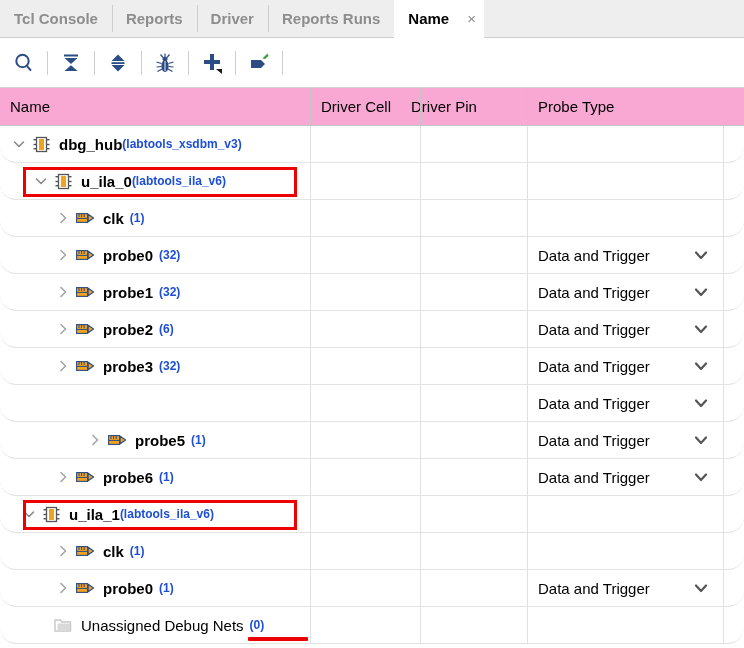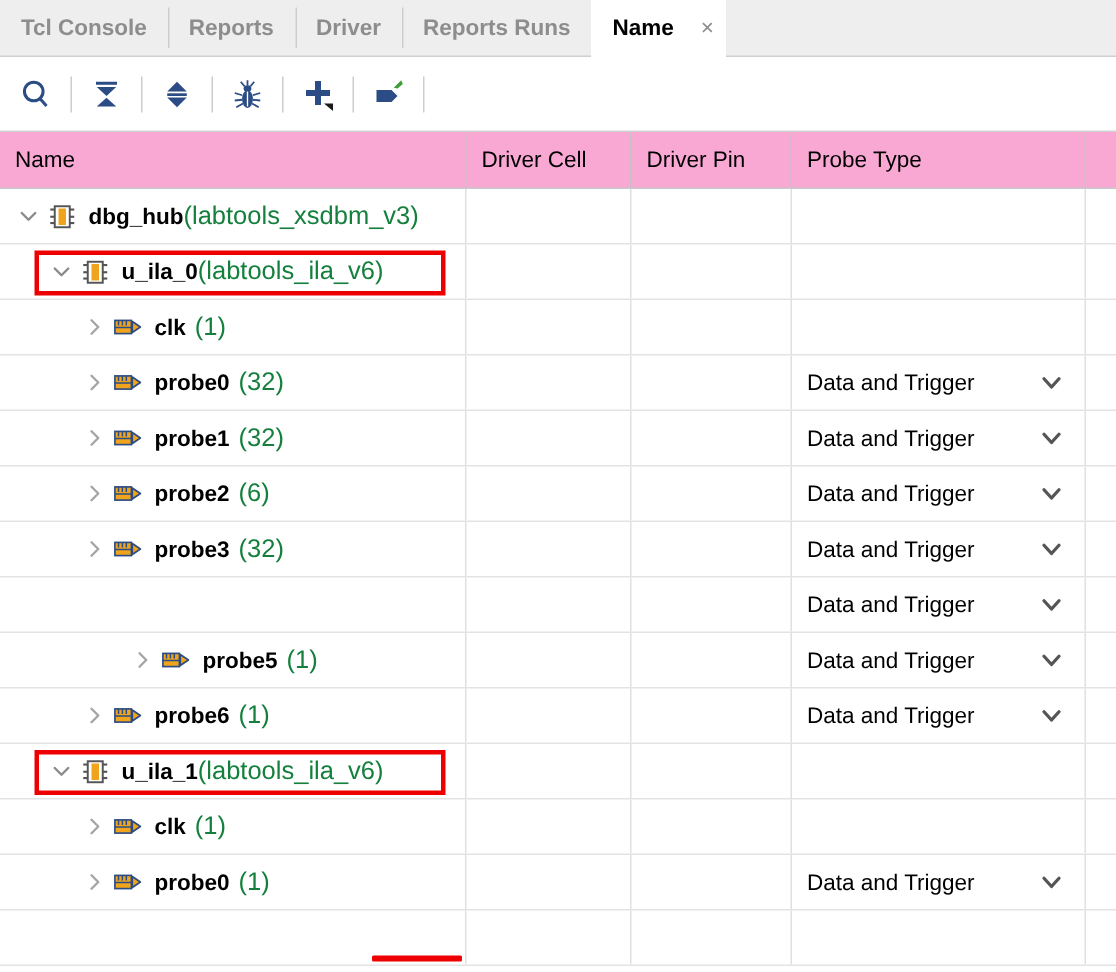--- a/index.html
+++ b/index.html
@@ -126,20 +126,21 @@
     background: #ffffff;
     height: 518px;
     overflow: hidden;
   }
   .row {
     position: relative;
     height: 37px;
     border-bottom: 1px solid #e3e3e3;
     box-sizing: border-box;
     cursor: pointer;
+    border-radius: 16px;
   }
   .cell-name {
     position: absolute;
     left: 0;
     top: 0;
     height: 36px;
     display: flex;
     align-items: center;
     white-space: nowrap;
   }
@@ -159,23 +160,23 @@
     color: #8a8a8a;
     cursor: pointer;
     flex: 0 0 auto;
   }
   .nm {
     font-size: 15px;
     color: #000000;
     font-weight: bold;
   }
   .nm-sub {
-    font-size: 17px;
-    color: #15803d;
-    font-weight: normal;
+    font-size: 12px;
+    color: #1d4ed8;
+    font-weight: bold;
   }
   .icon-box {
     width: 22px;
     height: 36px;
     display: flex;
     align-items: center;
     justify-content: center;
     margin-right: 7px;
     flex: 0 0 auto;
   }
@@ -296,21 +297,21 @@
       <path d="M15.5 7.5 L20.5 2.5 L21.5 5 L18 8 Z" fill="#3a9e3a"></path>
     </svg>
   </div>
   <div class="tb-sep"></div>
 </div>
 
 <div class="thead" id="thead">
     <div class="th" style="left: 0px; width: 310px;">Name</div>
     <div class="th" style="left: 311px; width: 109px;">Driver Cell</div>
     <div class="th-div" style="left: 310px;"></div>
-    <div class="th" style="left: 421px; width: 106px;">Driver Pin</div>
+    <div class="th" style="left: 401px; width: 106px;">Driver Pin</div>
     <div class="th-div" style="left: 420px;"></div>
     <div class="th" style="left: 528px; width: 195px;">Probe Type</div>
     <div class="th-div" style="left: 527px;"></div>
     <div class="th-div" style="left: 723px;"></div>
   </div>
 
 <div class="tbody" id="tbody">
     <div class="row">
       <div class="cell-name" style="padding-left: 8px;">
         <div class="twisty">
@@ -582,21 +583,21 @@
       <div class="col-div" style="left: 527px;"></div>
       <div class="col-div" style="left: 723px;"></div>
       <div class="cell-probe" style="left: 528px; width: 165px;">Data and Trigger</div>
       <div class="combo-arrow" style="left: 688px;">
         <svg width="16" height="16" viewBox="0 0 16 16">
           <polyline points="3,5.5 8,11 13,5.5" fill="none" stroke="#555555" stroke-width="2.2" stroke-linecap="round" stroke-linejoin="round"></polyline>
         </svg>
       </div>
     </div>
     <div class="row">
-      <div class="cell-name" style="padding-left: 30px; justify-content: flex-end;">
+      <div class="cell-name" style="padding-left: 18px; justify-content: flex-end;">
         <div class="twisty">
           <svg width="14" height="14" viewBox="0 0 14 14">
             <polyline points="2.5,5 7,9.5 11.5,5" fill="none" stroke="#8a8a8a" stroke-width="1.6" stroke-linecap="round" stroke-linejoin="round"></polyline>
           </svg>
         </div>
         <div class="icon-box">
           <svg width="17" height="17" viewBox="0 0 17 17">
             <rect x="3.5" y="1.5" width="10" height="14" fill="none" stroke="#555" stroke-width="1.3"></rect>
             <rect x="6" y="3" width="5" height="11" fill="#f0a41e"></rect>
             <rect x="0.5" y="3" width="3" height="1.4" fill="#555"></rect>
@@ -665,20 +666,31 @@
       <div class="col-div" style="left: 527px;"></div>
       <div class="col-div" style="left: 723px;"></div>
       <div class="cell-probe" style="left: 528px; width: 165px;">Data and Trigger</div>
       <div class="combo-arrow" style="left: 688px;">
         <svg width="16" height="16" viewBox="0 0 16 16">
           <polyline points="3,5.5 8,11 13,5.5" fill="none" stroke="#555555" stroke-width="2.2" stroke-linecap="round" stroke-linejoin="round"></polyline>
         </svg>
       </div>
     </div>
     <div class="row">
+      <div class="cell-name" style="padding-left: 30px;">
+        <div class="twisty"></div>
+        <div class="icon-box">
+          <svg width="18" height="15" viewBox="0 0 18 15">
+            <path d="M1 2 H6.5 L8 4 H16.5 V13 H1 Z" fill="none" stroke="#c8c8c8" stroke-width="1.4"></path>
+            <path d="M3.5 5.5 H16 V13 H3.5 Z" fill="#d9d9d9"></path>
+          </svg>
+        </div>
+        <span class="nm" style="font-weight: normal;">Unassigned Debug Nets</span>
+        <span class="nm-sub" style="margin-left: 6px;">(0)</span>
+      </div>
       <div class="col-div" style="left: 310px;"></div>
       <div class="col-div" style="left: 420px;"></div>
       <div class="col-div" style="left: 527px;"></div>
       <div class="col-div" style="left: 723px;"></div>
     </div>
   </div>
 
 <div class="hl-box" style="left: 23px; top: 167px; width: 274px; height: 30px;"></div>
 <div class="hl-box" style="left: 23px; top: 500px; width: 274px; height: 30px;"></div>
 <div class="hl-underline" style="left: 248px; top: 637px; width: 60px;"></div>

